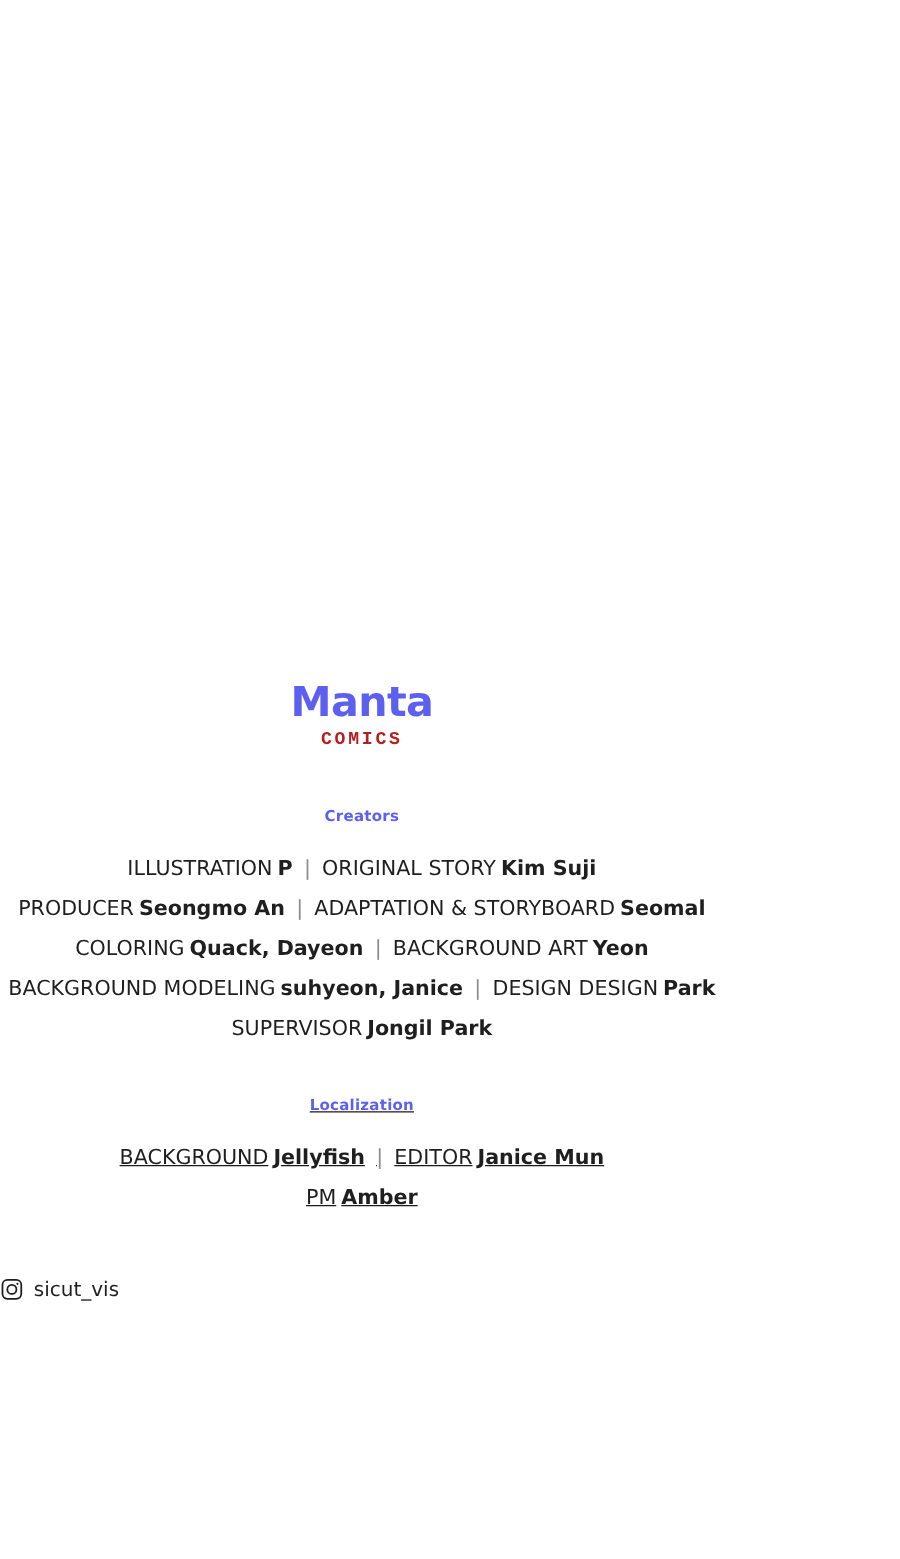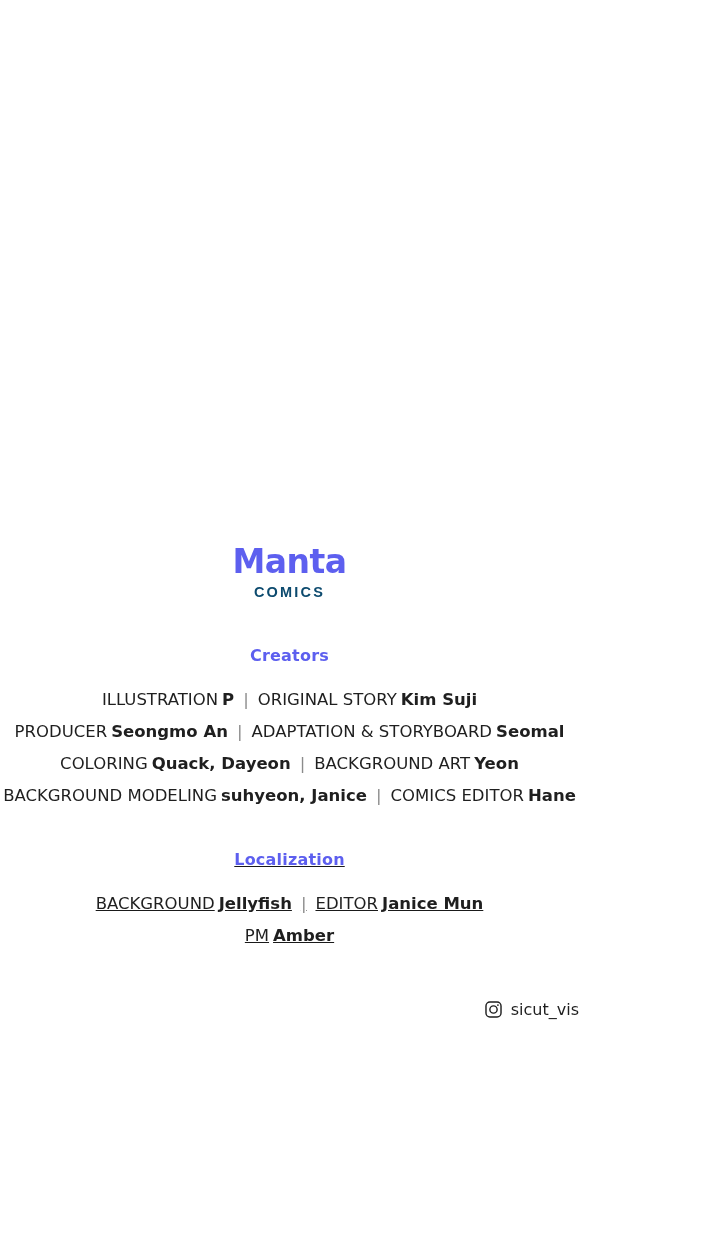--- a/index.html
+++ b/index.html
@@ -32,31 +32,31 @@
   }
   .logo-main {
     font-family: "DejaVu Sans", sans-serif;
     font-weight: bold;
     font-size: 33px;
     letter-spacing: -0.5px;
     color: #5d5fef;
     line-height: 1.05;
   }
   .logo-sub {
-    font-family: Liberation Sans, sans-serif;
+    font-family: Liberation Mono, monospace;
     font-weight: bold;
     font-size: 14.5px;
     letter-spacing: 2.2px;
-    color: #0c4a6e;
+    color: #b91c1c;
     margin-top: 4px;
   }
   .section-title {
     color: #5d5fef;
     font-weight: bold;
-    font-size: 16px;
+    font-size: 12px;
     margin-bottom: 19px;
     letter-spacing: 0.2px;
   }
   .section + .section {
     margin-top: 38px;
     text-decoration: underline;
   }
   .credit-line {
     font-size: 16.5px;
     line-height: 32px;
@@ -73,21 +73,21 @@
   }
   .sep {
     color: #8b8b8b;
     margin: 0 9px;
     font-weight: normal;
   }
   .social {
     margin-top: 48px;
     display: flex;
     align-items: center;
-    justify-content: flex-end;
+    justify-content: flex-start;
     gap: 8px;
   }
   .ig-icon {
     display: inline-block;
     width: 19px;
     height: 19px;
     line-height: 0;
   }
   .social-handle {
     font-size: 16px;
@@ -116,23 +116,26 @@
       <div class="credit-line">
         <span class="role">PRODUCER</span><span class="name">Seongmo An</span><span class="sep">|</span><span class="role">ADAPTATION &amp; STORYBOARD</span><span class="name">Seomal</span>
       </div>
 
 
       <div class="credit-line">
         <span class="role">COLORING</span><span class="name">Quack, Dayeon</span><span class="sep">|</span><span class="role">BACKGROUND ART</span><span class="name">Yeon</span>
       </div>
 
       <div class="credit-line">
-        <span class="role">BACKGROUND MODELING</span><span class="name">suhyeon, Janice</span><span class="sep">|</span><span class="role">COMICS EDITOR</span><span class="name">Hane</span>
+        <span class="role">BACKGROUND MODELING</span><span class="name">suhyeon, Janice</span><span class="sep">|</span><span class="role">DESIGN DESIGN</span><span class="name">Park</span>
       </div>
 
+      <div class="credit-line">
+        <span class="role">SUPERVISOR</span><span class="name">Jongil Park</span>
+      </div>
     </div>
 
     <div class="section">
       <div class="section-title">Localization</div>
 
       <div class="credit-line">
         <span class="role">BACKGROUND</span><span class="name">Jellyfish</span><span class="sep">|</span><span class="role">EDITOR</span><span class="name">Janice Mun</span>
       </div>
 
 

